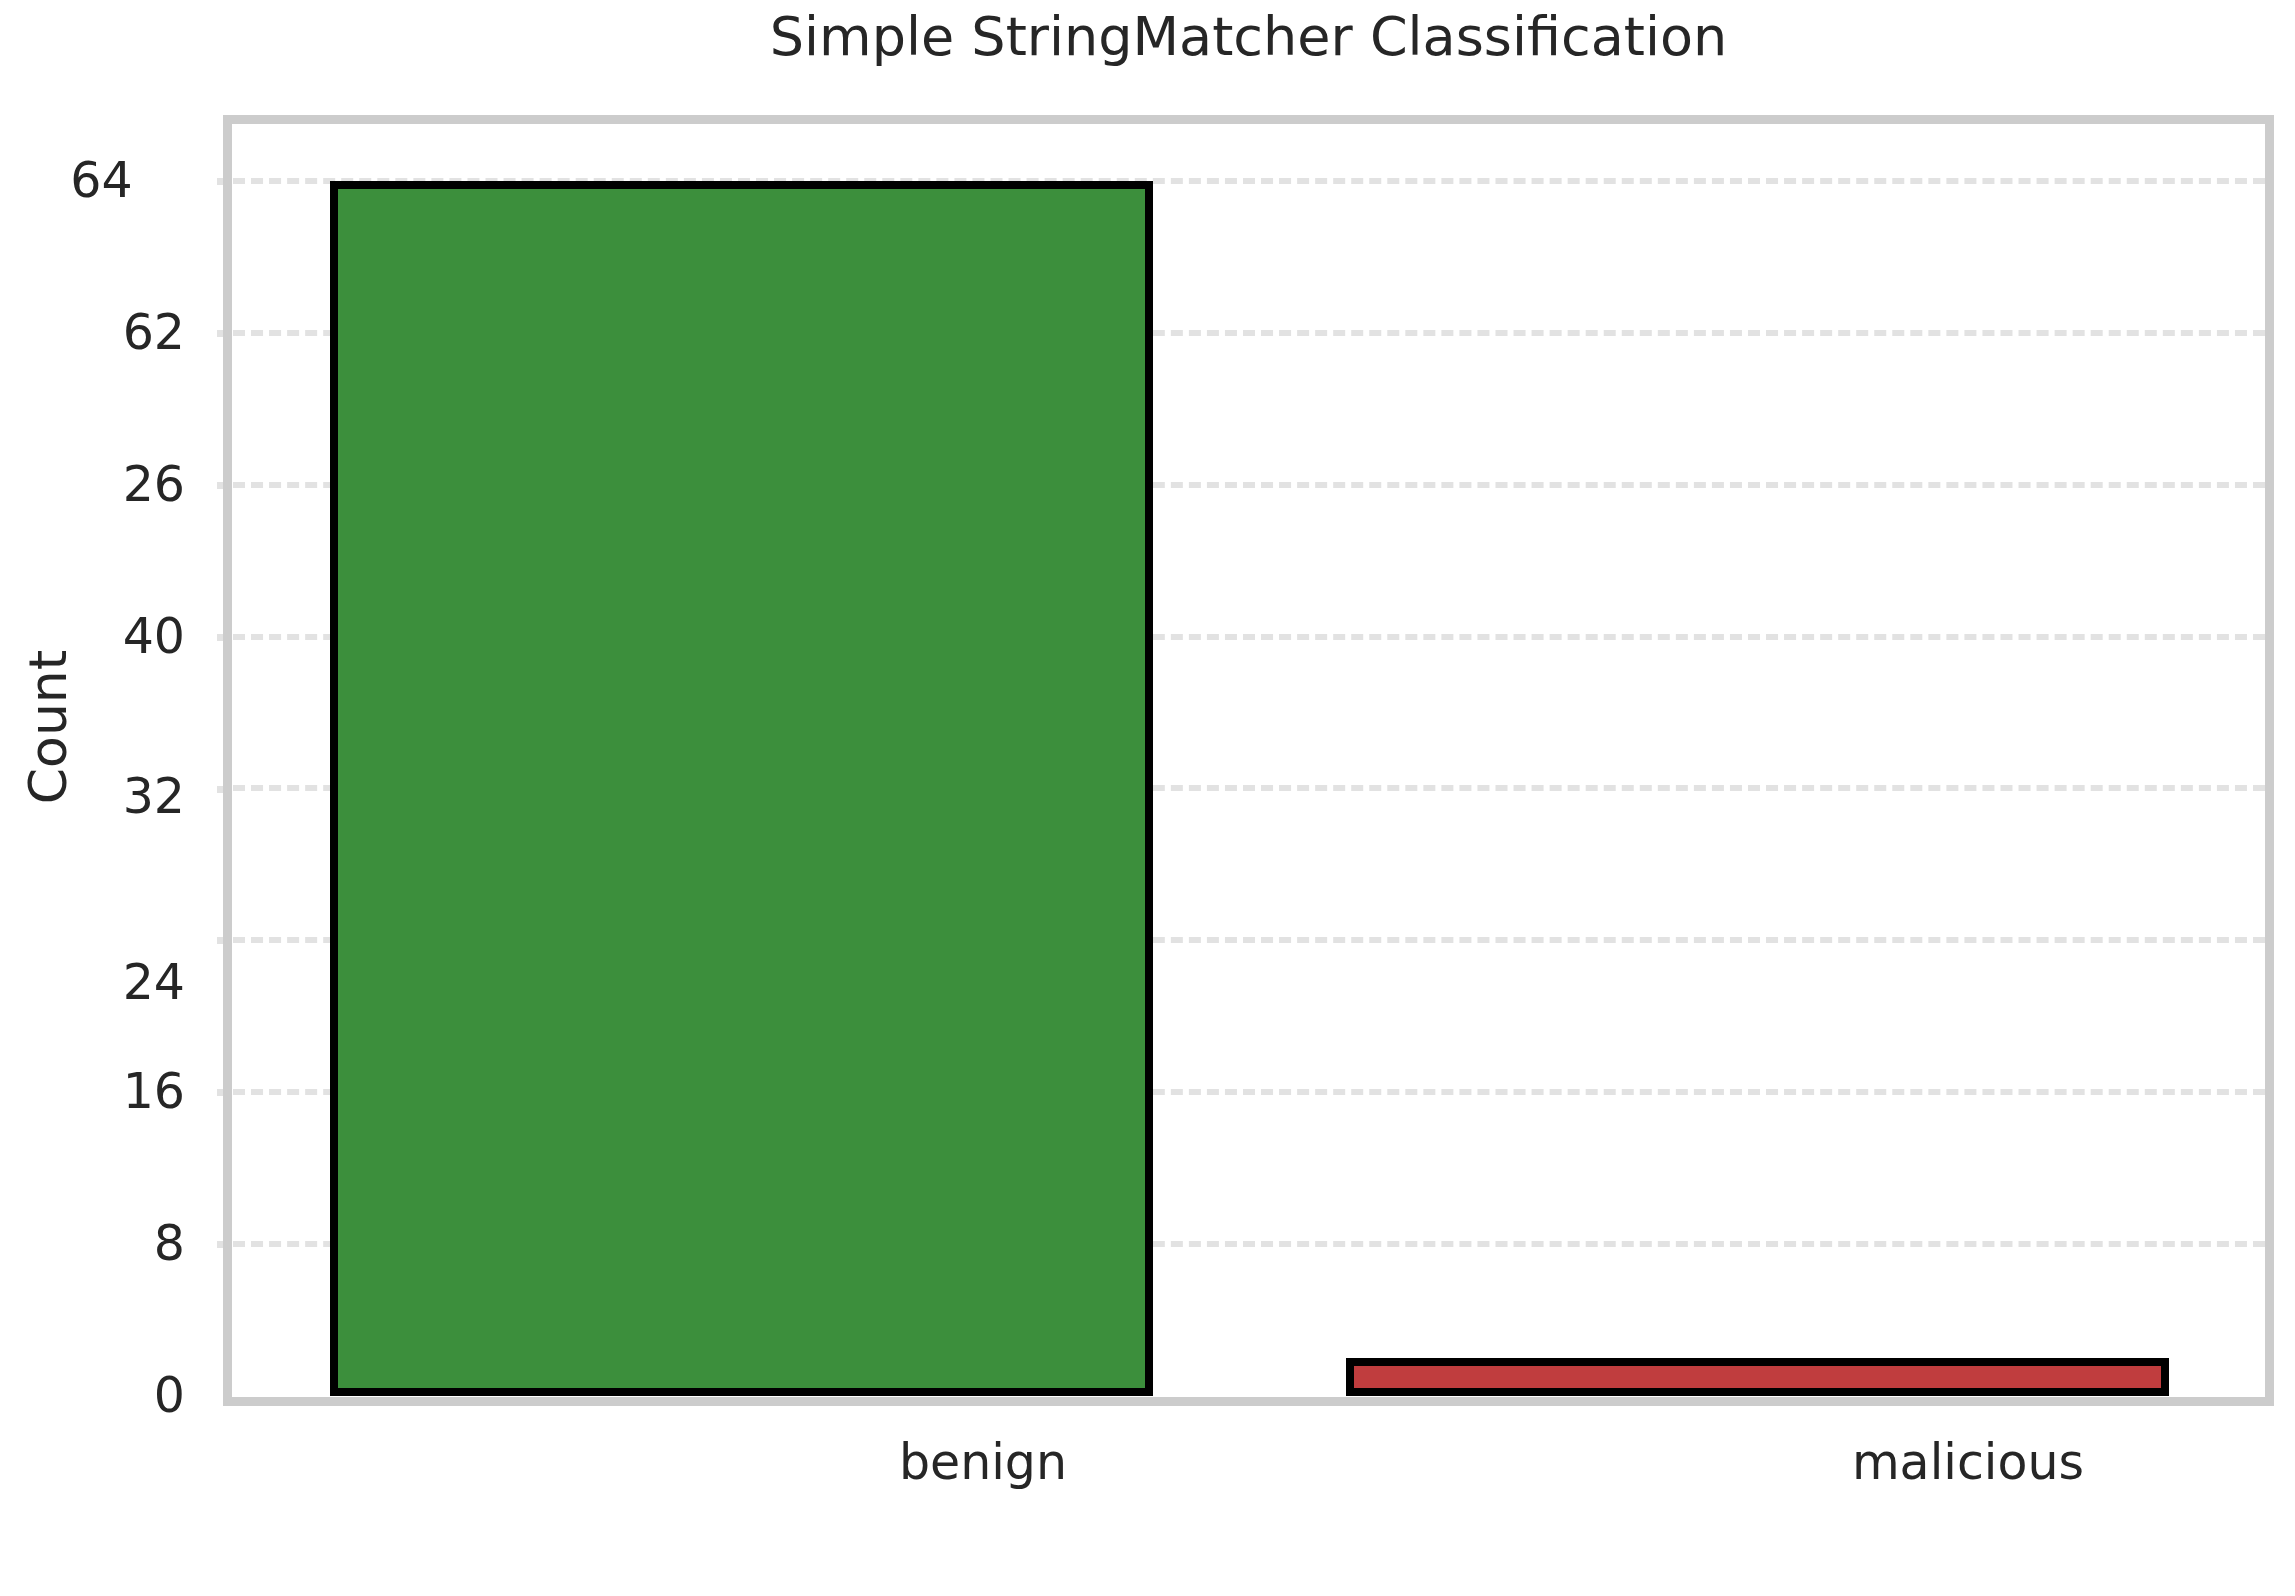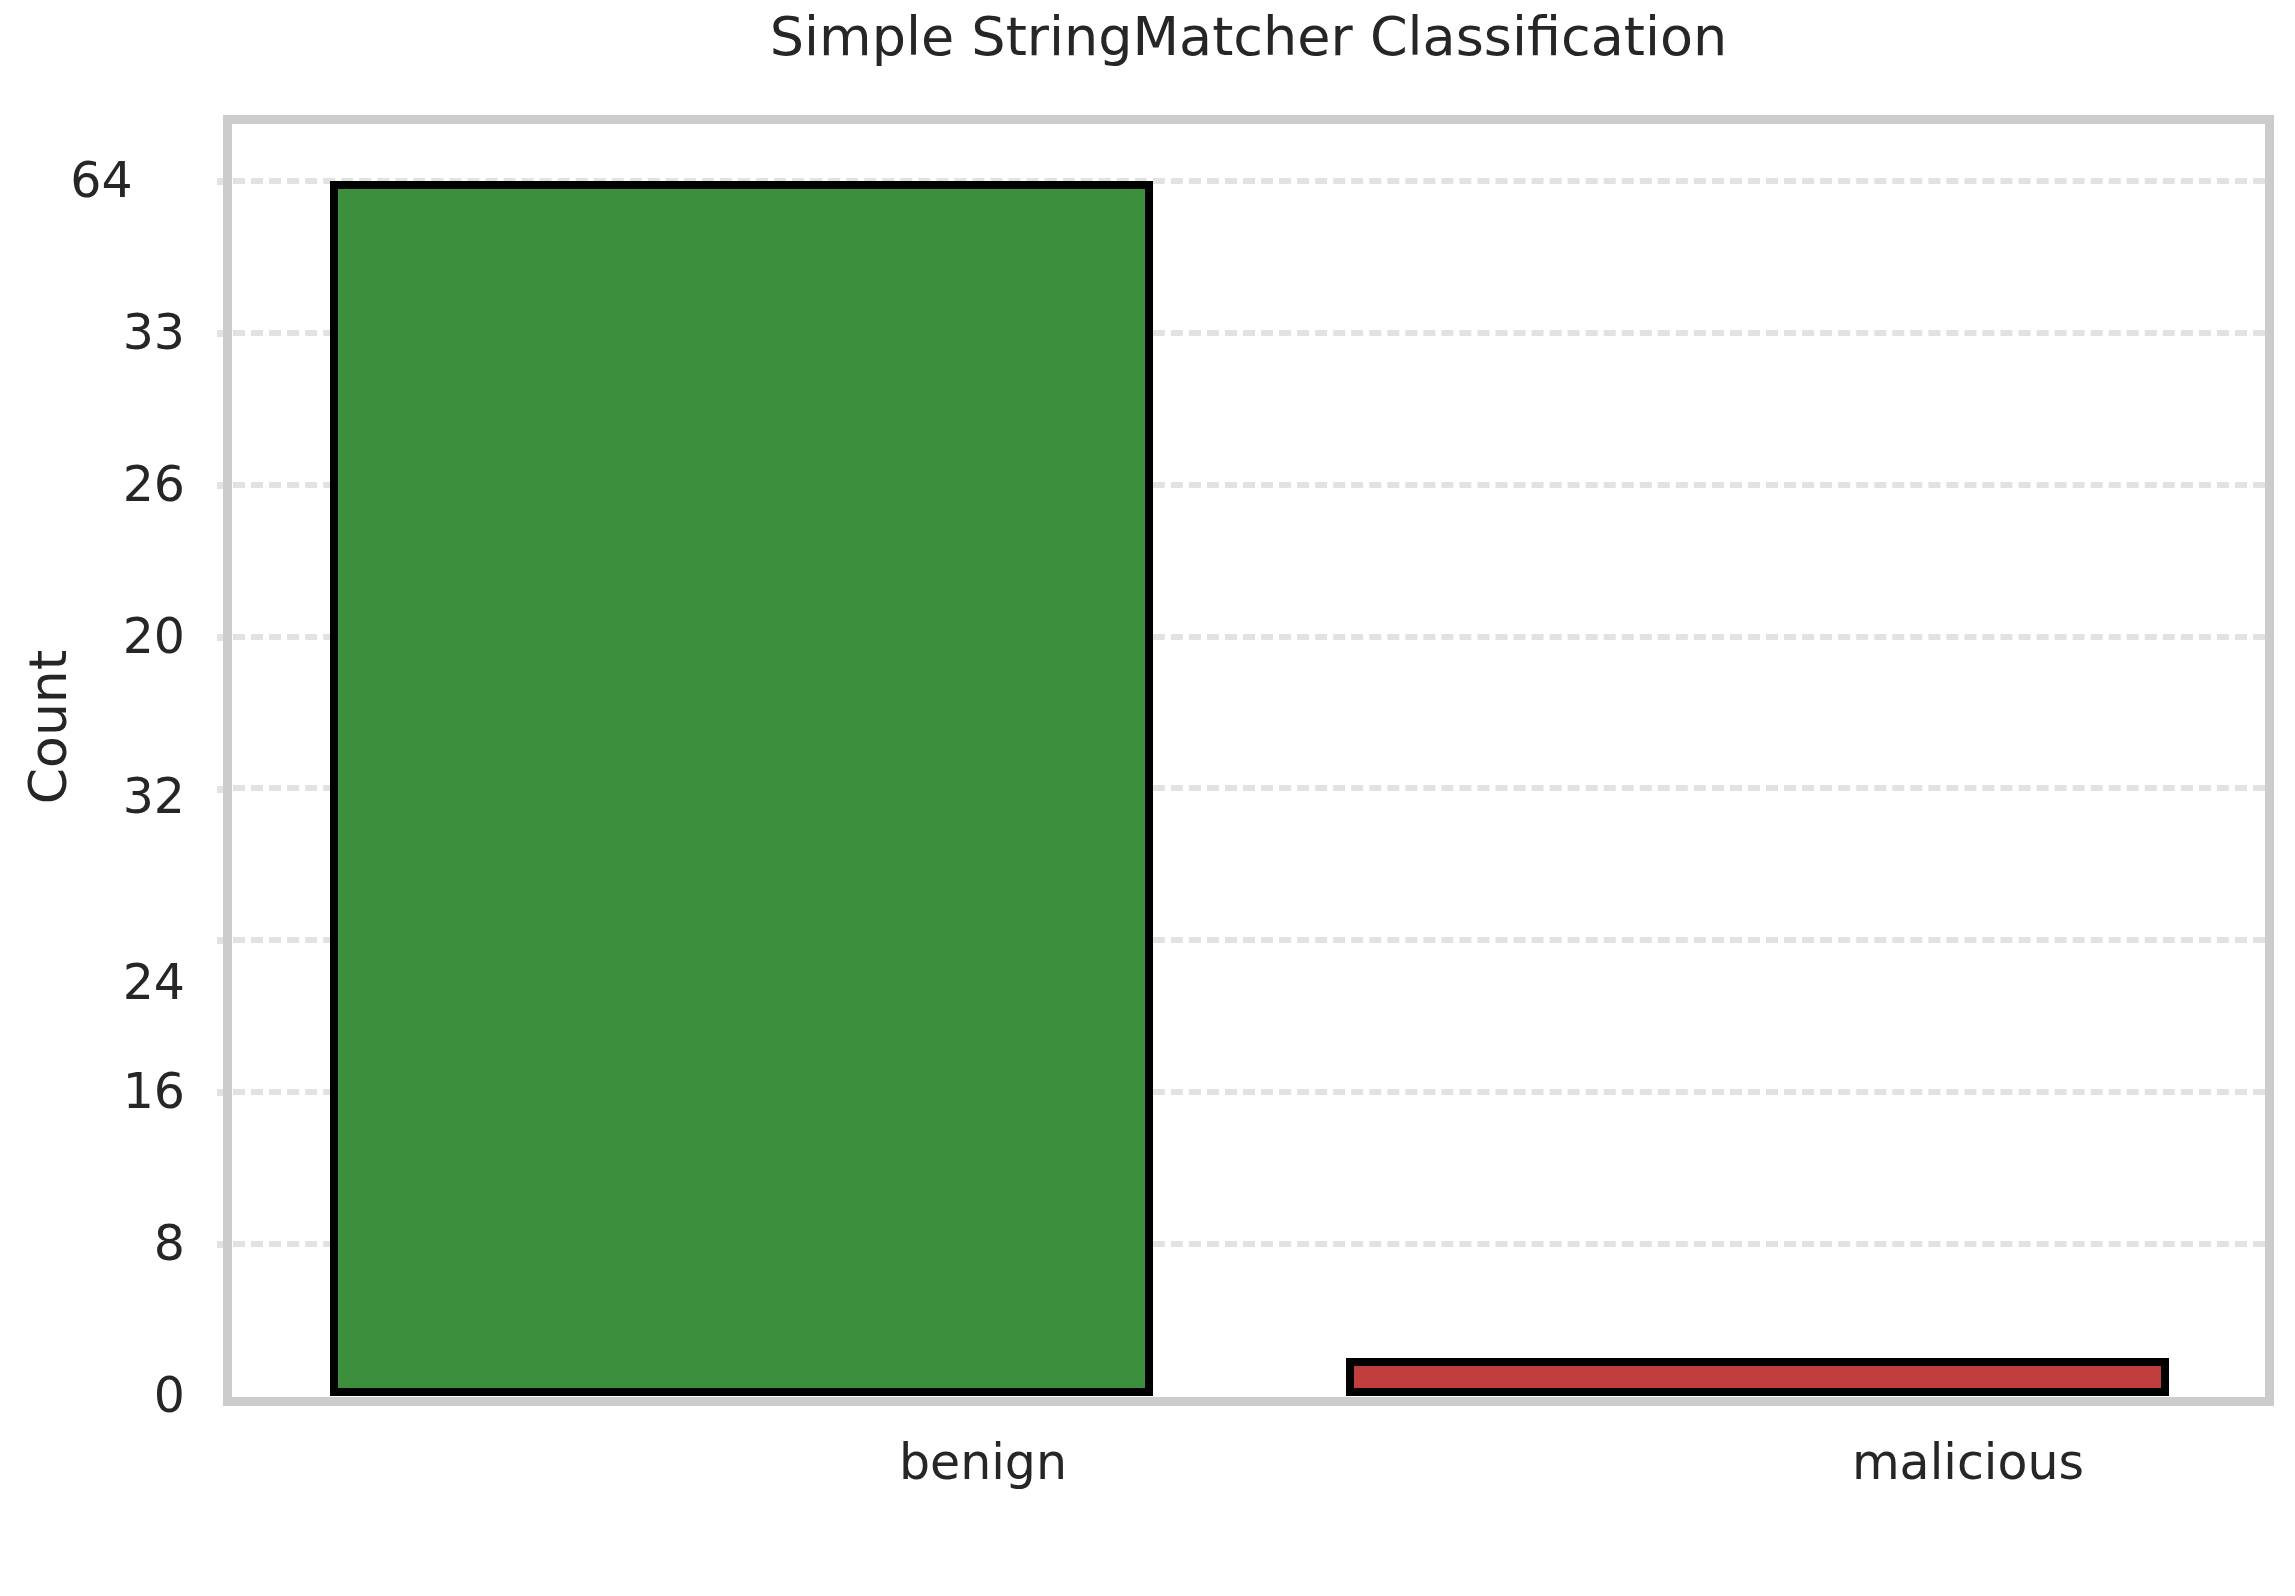--- a/index.html
+++ b/index.html
@@ -137,23 +137,23 @@
 
 <div id="figure">
 
   <div id="chart-title">Simple StringMatcher Classification</div>
 
   <div id="ylabel">Count</div>
 
 
   <div id="ytick-labels">
       <div class="ytick-label" style="left: 18px; width: 167px; right: auto; top: 156px; text-align: center;">64</div>
-      <div class="ytick-label" style="left: 18px; width: 167px; right: auto; top: 308px;">33</div>
+      <div class="ytick-label" style="left: 18px; width: 167px; right: auto; top: 308px;">62</div>
       <div class="ytick-label" style="left: 18px; width: 167px; right: auto; top: 460px;">26</div>
-      <div class="ytick-label" style="left: 18px; width: 167px; right: auto; top: 612px;">20</div>
+      <div class="ytick-label" style="left: 18px; width: 167px; right: auto; top: 612px;">40</div>
       <div class="ytick-label" style="left: 18px; width: 167px; right: auto; top: 764px; margin-top: 8px;">32</div>
       <div class="ytick-label" style="left: 18px; width: 167px; right: auto; top: 916px; margin-top: 42px;">24</div>
       <div class="ytick-label" style="left: 18px; width: 167px; right: auto; top: 1067px; text-align: right;">16</div>
       <div class="ytick-label" style="left: 18px; width: 167px; right: auto; top: 1219px;">8</div>
       <div class="ytick-label" style="left: 18px; width: 167px; right: auto; top: 1371px;">0</div>
     </div>
 
   <div id="xtick-labels">
       <div class="xtick-label" style="left: 414px;">benign</div>
       <div class="xtick-label" style="left: 1431px;">malicious</div>

